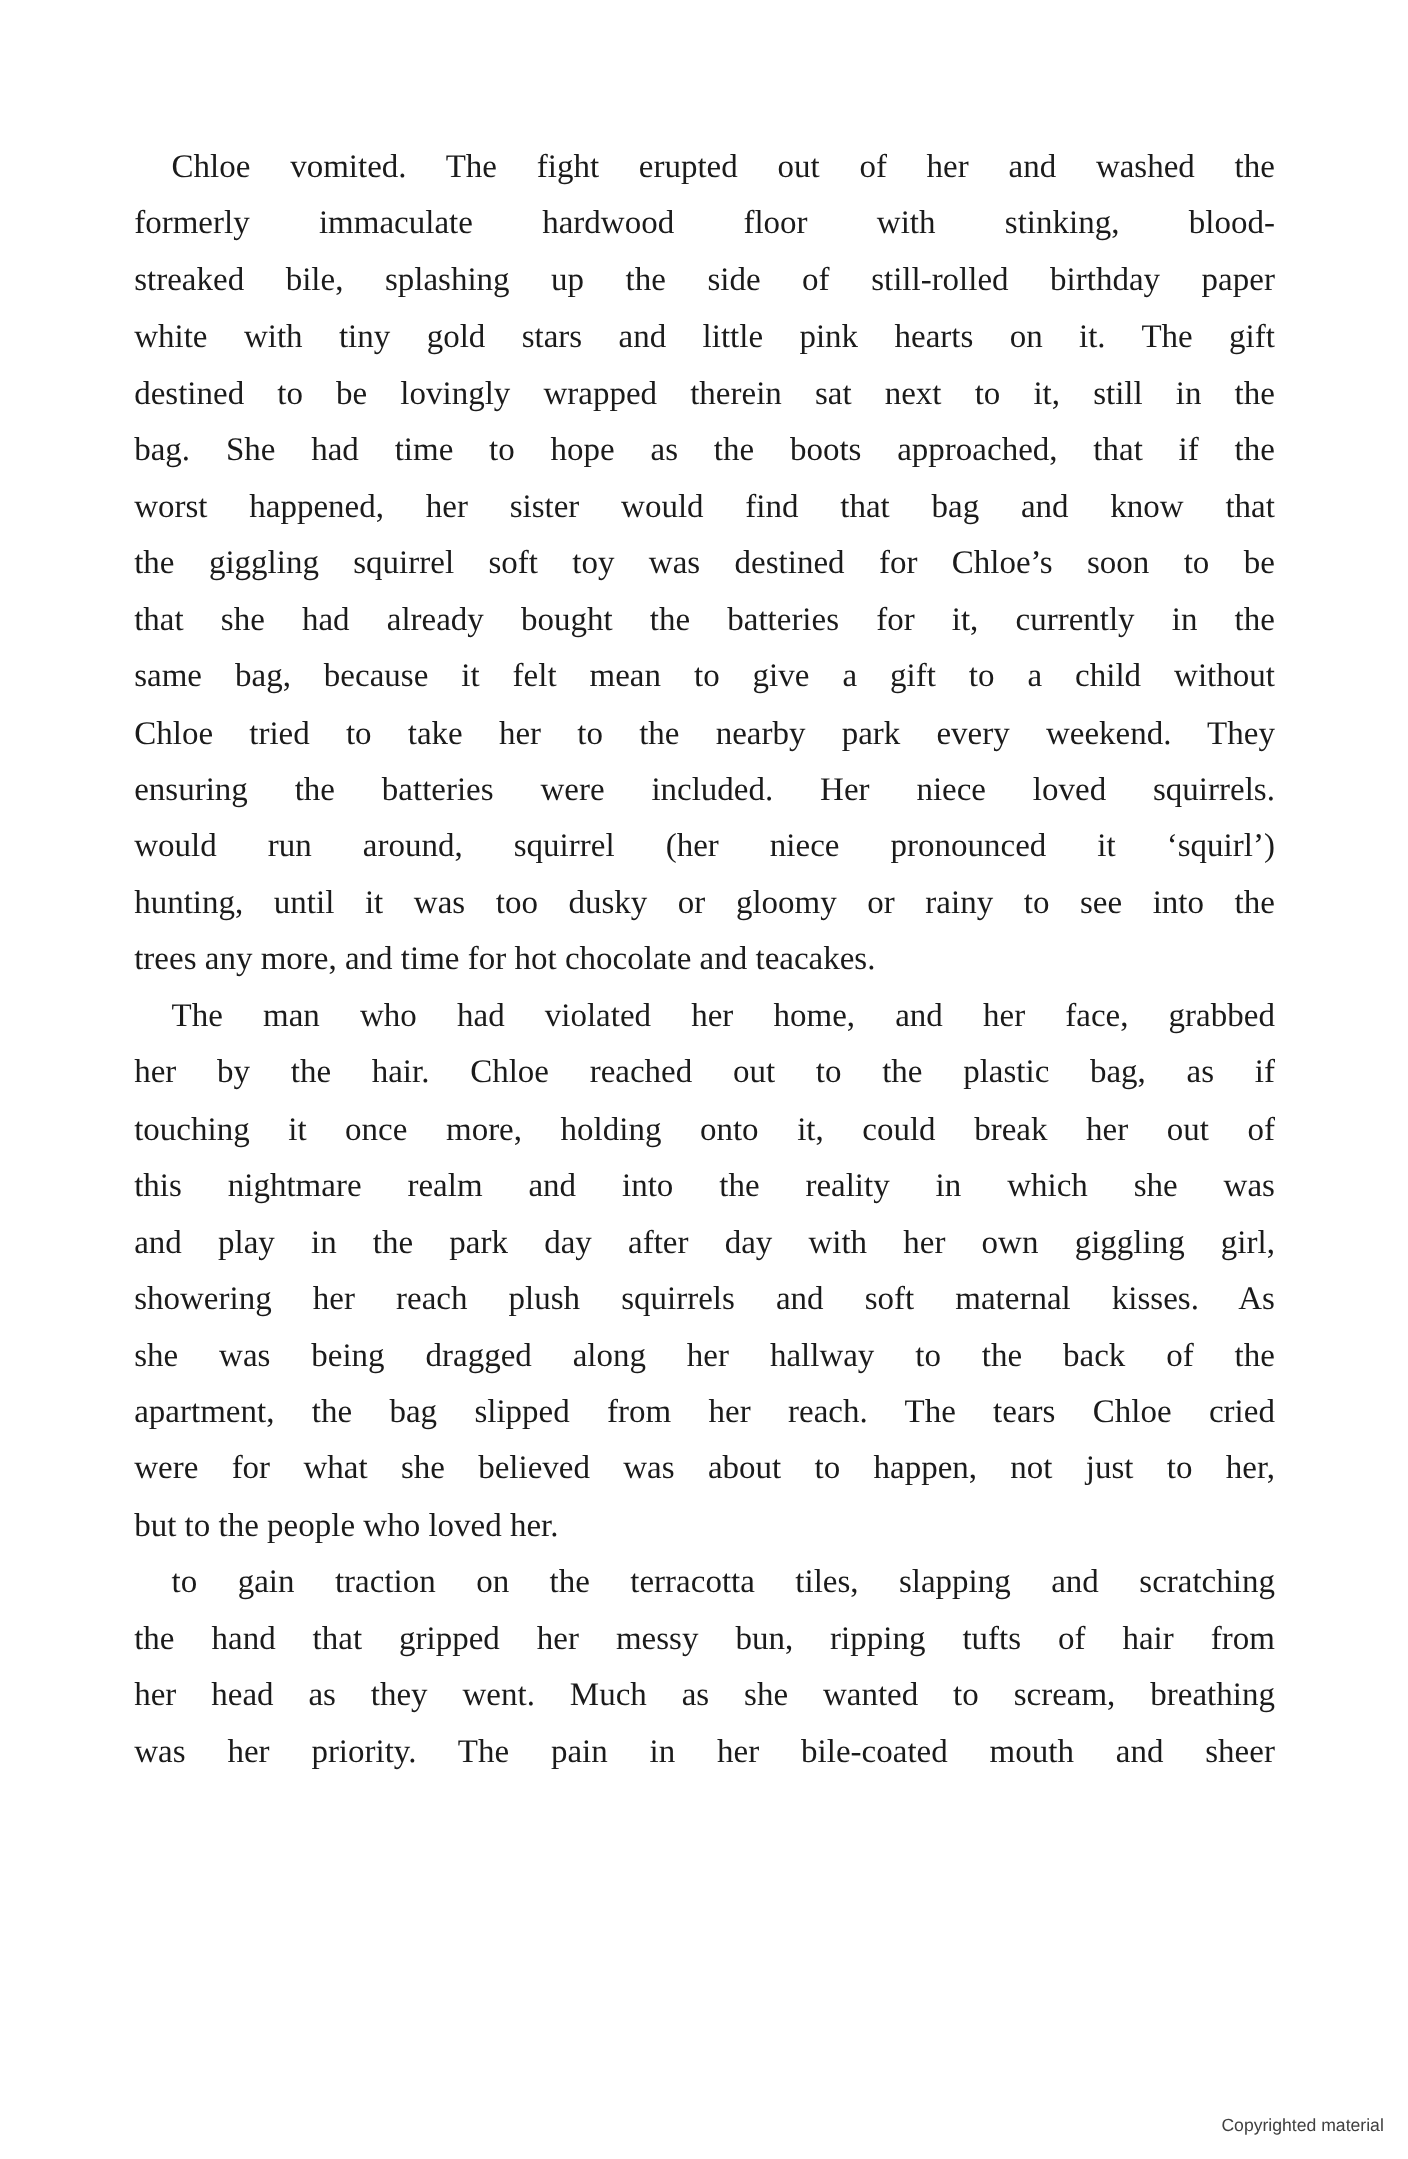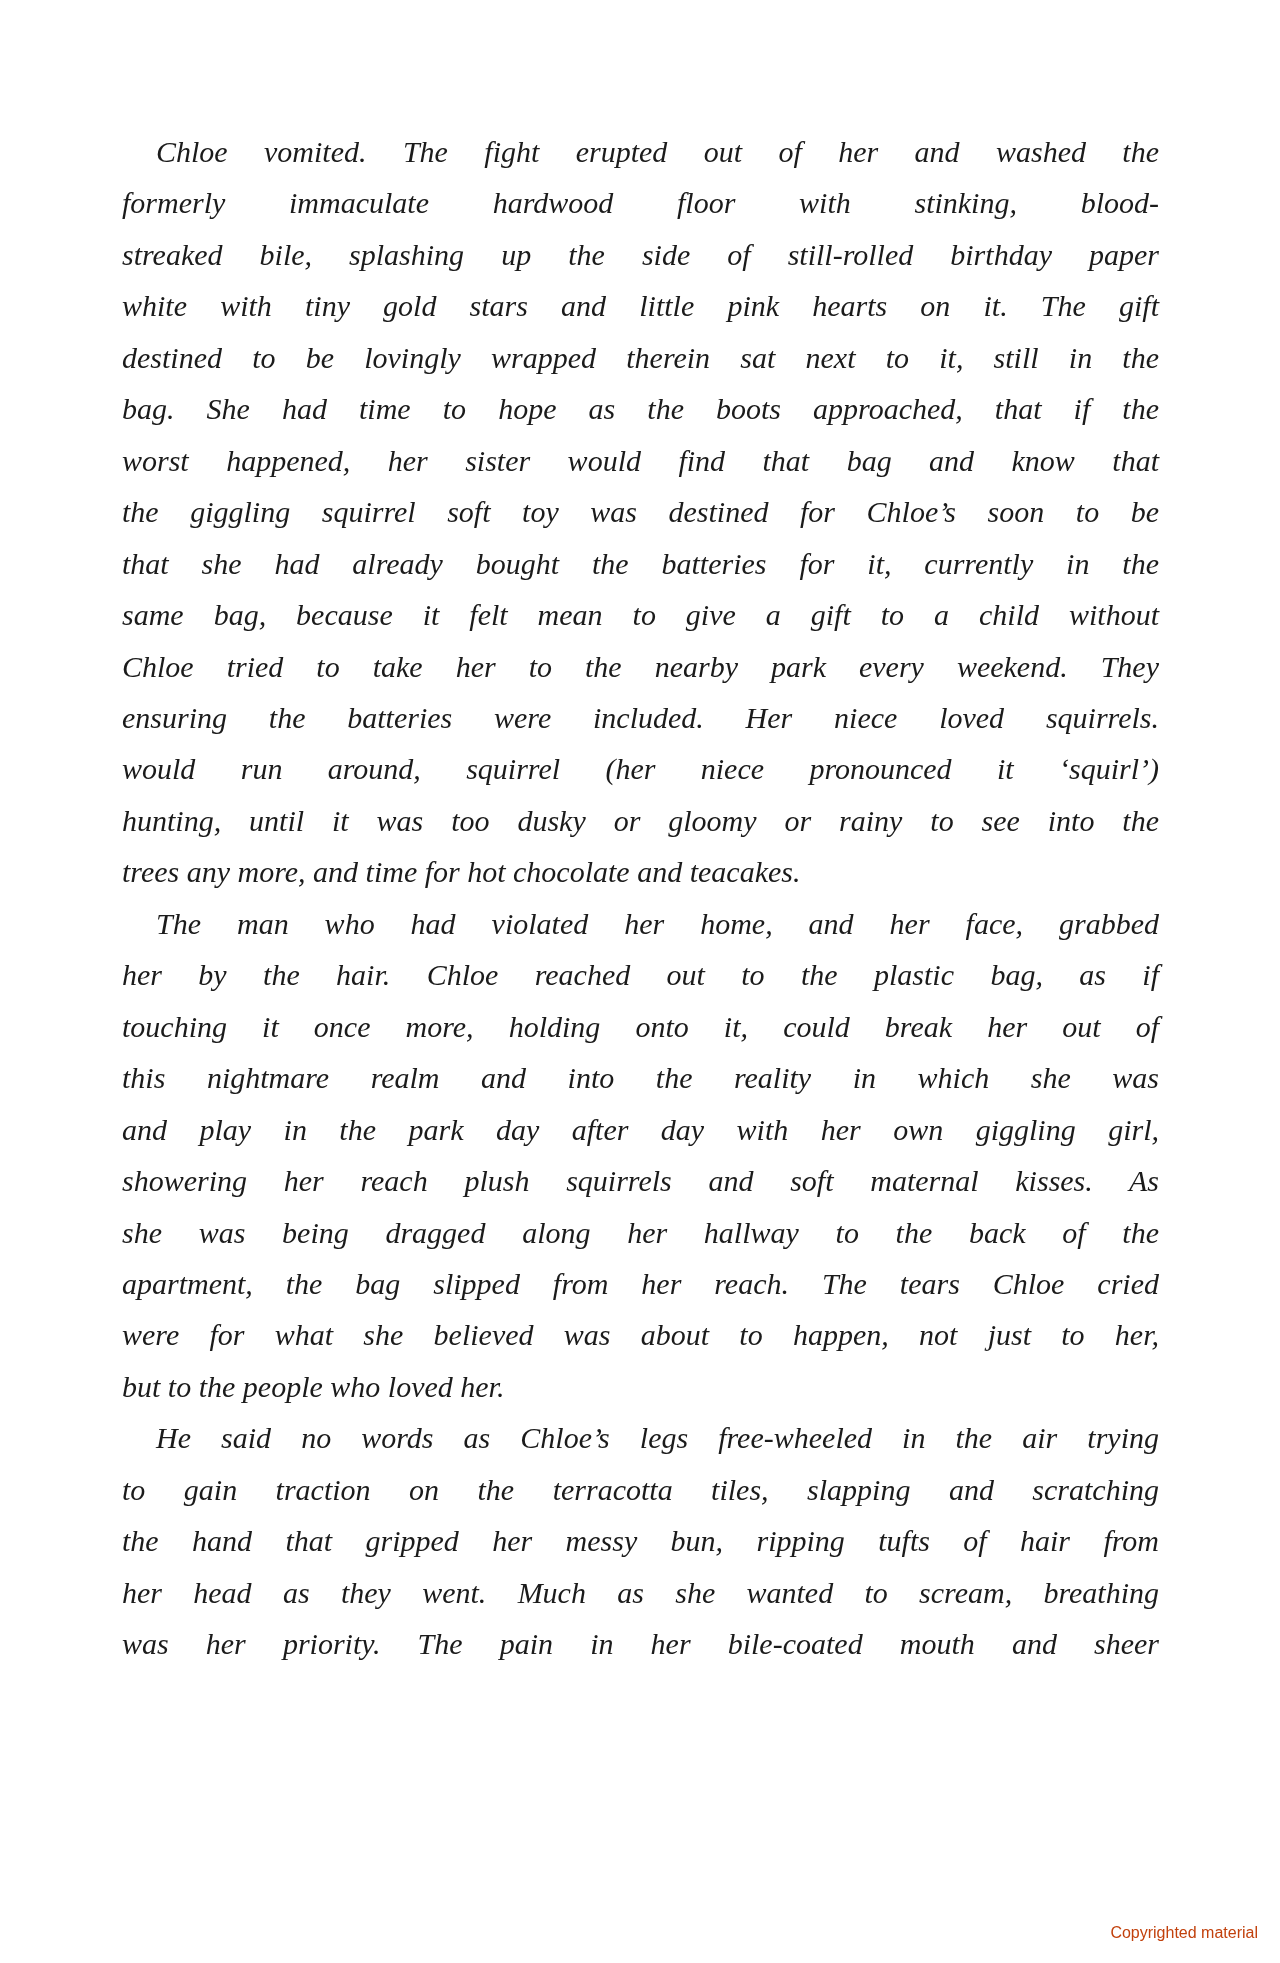--- a/index.html
+++ b/index.html
@@ -16,40 +16,39 @@
     font-family: "Liberation Serif", serif;
   }
   .text-block {
     position: absolute;
     left: 122px;
     top: 126px;
     width: 1037px;
     font-size: 30px;
     line-height: 51.45px;
     color: #1b1b1b;
-    font-style: italic;
   }
   .para .line {
     text-align: justify;
     text-align-last: justify;
     text-justify: inter-word;
   }
   .para .line:first-child {
     text-indent: 34px;
   }
   .para.no-justify-last .line:last-child {
     text-align-last: left;
   }
   .watermark {
     position: absolute;
     top: 1924px;
     right: 22px;
     font-family: "Liberation Sans", sans-serif;
     font-size: 16px;
-    color: #c2410c;
+    color: #404040;
   }
 </style>
 </head>
 <body>
 
 <div class="page">
   <div class="text-block">
       <div class="para no-justify-last">
         <div class="line">Chloe vomited. The fight erupted out of her and washed the</div>
         <div class="line">formerly immaculate hardwood floor with stinking, blood-</div>
@@ -73,21 +72,20 @@
         <div class="line">touching it once more, holding onto it, could break her out of</div>
         <div class="line">this nightmare realm and into the reality in which she was</div>
         <div class="line">and play in the park day after day with her own giggling girl,</div>
         <div class="line">showering her reach plush squirrels and soft maternal kisses. As</div>
         <div class="line">she was being dragged along her hallway to the back of the</div>
         <div class="line">apartment, the bag slipped from her reach. The tears Chloe cried</div>
         <div class="line">were for what she believed was about to happen, not just to her,</div>
         <div class="line">but to the people who loved her.</div>
       </div>
       <div class="para">
-        <div class="line">He said no words as Chloe’s legs free-wheeled in the air trying</div>
         <div class="line">to gain traction on the terracotta tiles, slapping and scratching</div>
         <div class="line">the hand that gripped her messy bun, ripping tufts of hair from</div>
         <div class="line">her head as they went. Much as she wanted to scream, breathing</div>
         <div class="line">was her priority. The pain in her bile-coated mouth and sheer</div>
       </div>
     </div>
   <div class="watermark">Copyrighted material</div>
 </div>
 
 </body></html>

